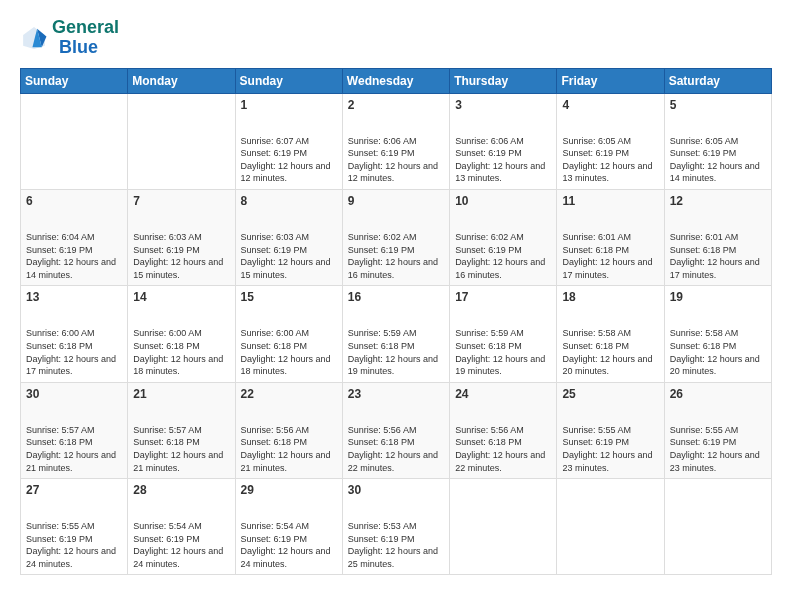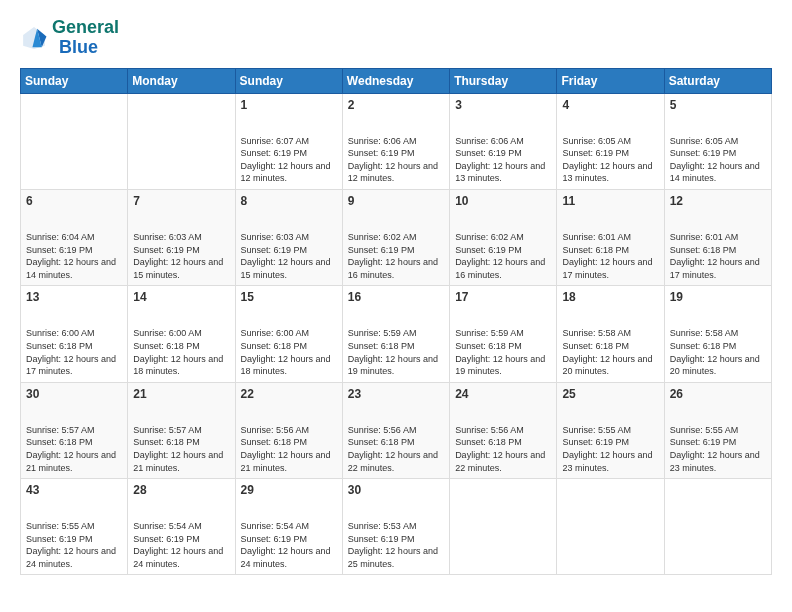--- a/index.html
+++ b/index.html
@@ -242,21 +242,21 @@
             <span class="day-number">25</span>
             <div class="day-info">Sunrise: 5:55 AM<br>Sunset: 6:19 PM<br>Daylight: 12 hours and 23 minutes.</div>
           </td>
           <td>
             <span class="day-number">26</span>
             <div class="day-info">Sunrise: 5:55 AM<br>Sunset: 6:19 PM<br>Daylight: 12 hours and 23 minutes.</div>
           </td>
         </tr>
         <tr>
           <td>
-            <span class="day-number">43</span>
+            <span class="day-number">27</span>
             <div class="day-info">Sunrise: 5:55 AM<br>Sunset: 6:19 PM<br>Daylight: 12 hours and 24 minutes.</div>
           </td>
           <td>
             <span class="day-number">28</span>
             <div class="day-info">Sunrise: 5:54 AM<br>Sunset: 6:19 PM<br>Daylight: 12 hours and 24 minutes.</div>
           </td>
           <td>
             <span class="day-number">29</span>
             <div class="day-info">Sunrise: 5:54 AM<br>Sunset: 6:19 PM<br>Daylight: 12 hours and 24 minutes.</div>
           </td>

